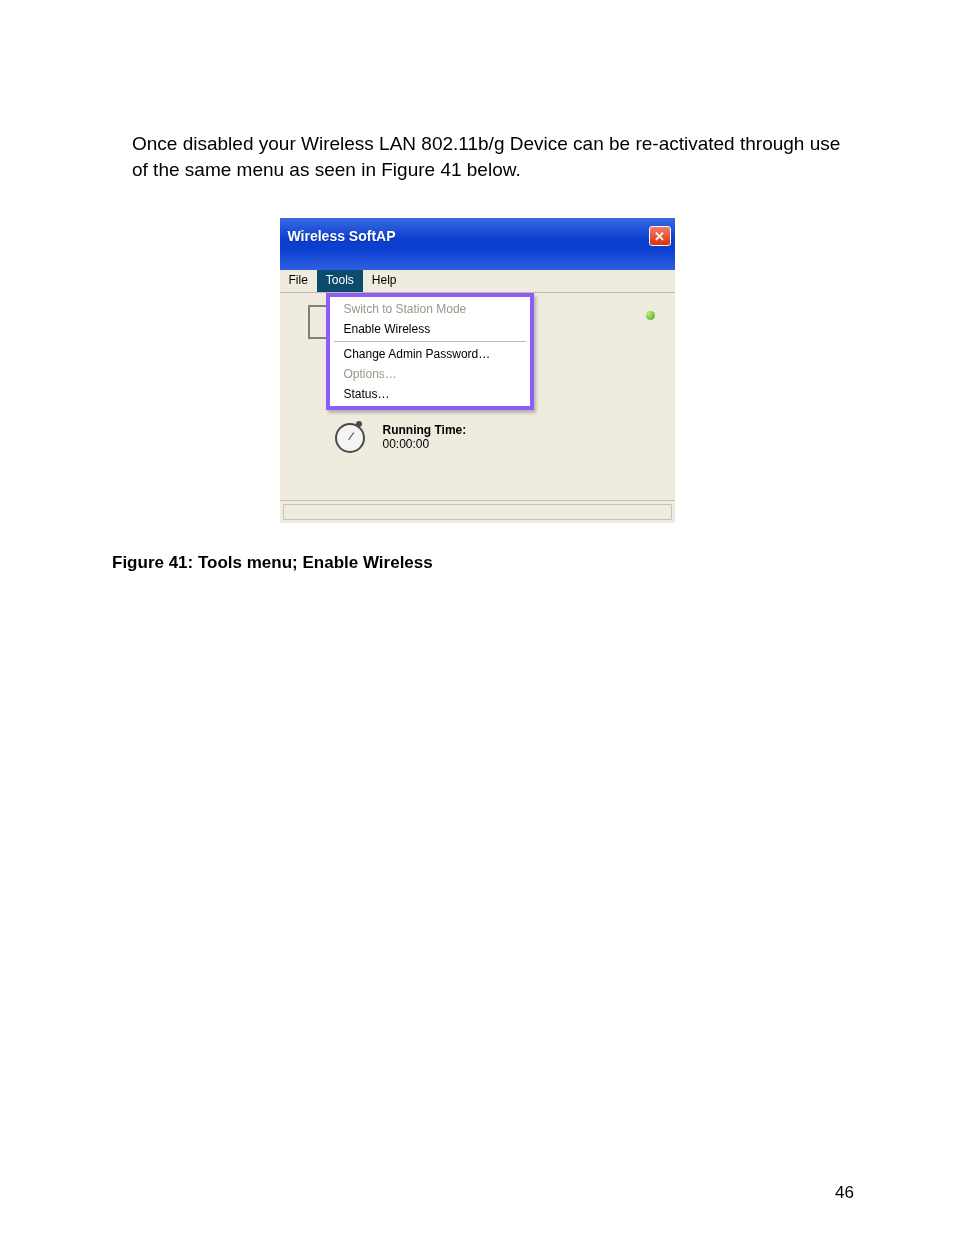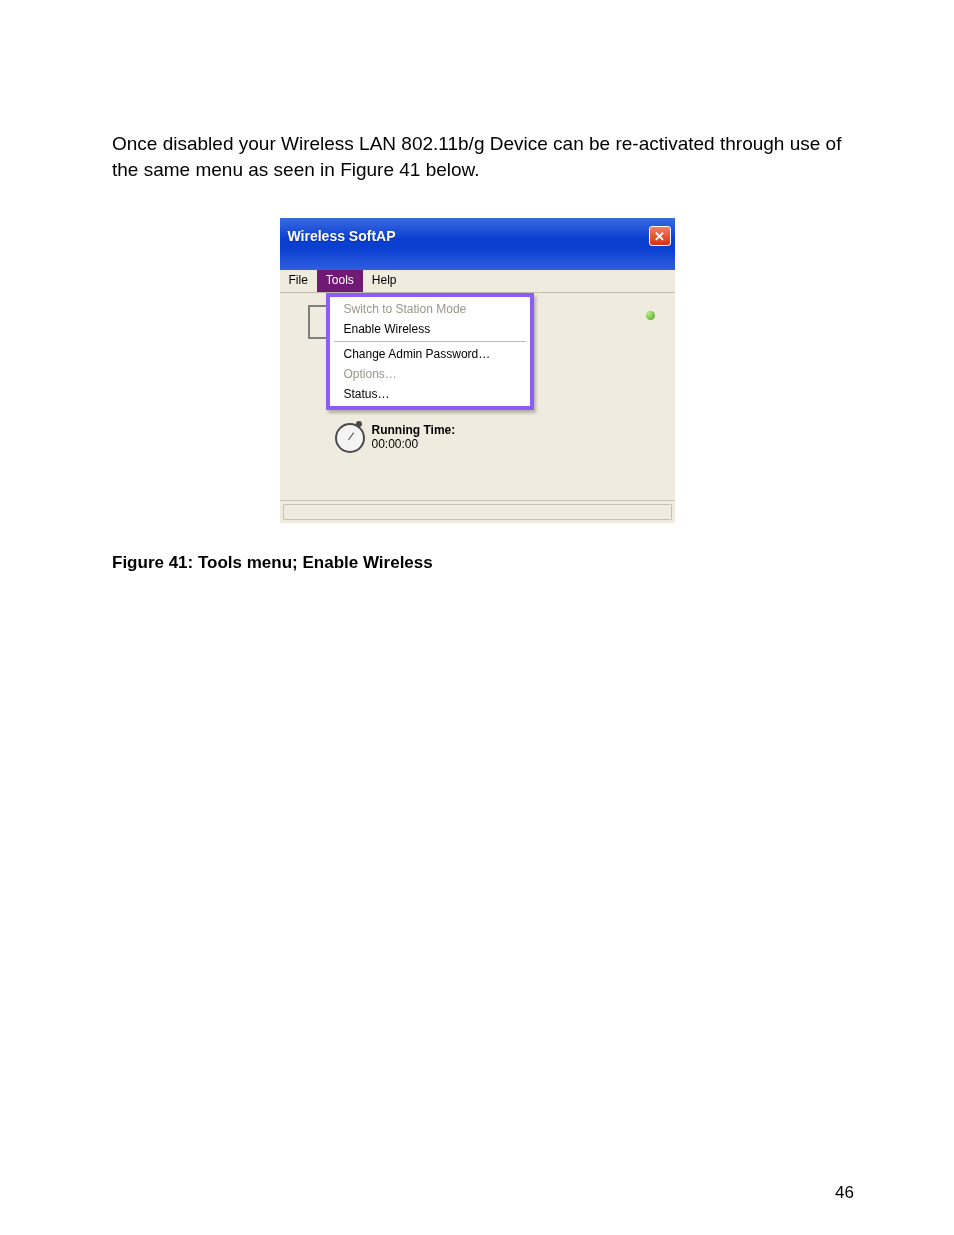--- a/index.html
+++ b/index.html
@@ -1,21 +1,21 @@
 <!DOCTYPE html>
 <html><head>
 <meta charset="utf-8">
 <style>
   html,body{margin:0;padding:0;background:#fff;}
   .page{
     width:954px;height:1235px;position:relative;
     font-family:"Segoe UI",Arial,sans-serif;color:#000;
     box-sizing:border-box;padding:112px 112px 0 112px;
   }
-  .bodytext{font-size:19px;line-height:1.35;font-weight:400;font-family:"Segoe UI",Arial,sans-serif;}
+  .bodytext{font-size:19px;line-height:1.35;font-weight:400;font-family:"Segoe UI",Arial,sans-serif;margin-left:20px;}
   .figcap{font-size:17px;font-weight:700;margin-top:30px;}
   .bold{font-weight:700;}
   .footer-left{
     position:absolute;left:112px;bottom:48px;
     font-style:italic;font-size:17px;
   }
   .footer-right{
     position:absolute;right:100px;bottom:32px;
     font-size:17px;
     margin-left:28px;
@@ -40,21 +40,21 @@
     color:#fff;font-weight:700;font-size:13px;line-height:1;
   }
   .menubar{
     height:22px;display:flex;align-items:stretch;
     background:#efebde;border-bottom:1px solid #c0bba8;
   }
   .menubar span{
     padding:3px 9px 0 9px;font-size:12px;cursor:default;
   }
   .menubar .sel{
-    background:#701a75;color:#fff;
+    background:#0c4a6e;color:#fff;
   }
   .client{
     background:#efebde;position:relative;height:230px;
   }
   .dropdown{
     position:absolute;left:46px;top:0;width:200px;background:#fff;
     border:4px solid #8b5cf6;box-shadow:2px 3px 3px rgba(0,0,0,.25);
     padding:2px 0;
   }
   .dropdown .item{
@@ -67,21 +67,21 @@
   .sideclip{
     position:absolute;left:28px;top:12px;width:16px;height:30px;
     border-left:2px solid #7f7f7f;border-top:2px solid #7f7f7f;border-bottom:2px solid #7f7f7f;
     border-right:none;
   }
   .statusdot{
     position:absolute;right:20px;top:18px;width:9px;height:9px;border-radius:50%;
     background:radial-gradient(circle at 30% 30%,#b6f07a,#4fa02a);
   }
   .runbox{
-    position:absolute;left:54px;top:128px;display:flex;align-items:center;gap:8px;
+    position:absolute;left:54px;top:128px;display:flex;align-items:center;gap:19px;
   }
   .stopwatch{
     width:30px;height:32px;position:relative;
   }
   .stopwatch .body{
     width:26px;height:26px;border:2px solid #4a4a4a;border-radius:50%;
     position:absolute;bottom:0;left:1px;background:#f4f4f4;
   }
   .stopwatch .knob{
     width:6px;height:6px;background:#4a4a4a;border-radius:50%;

